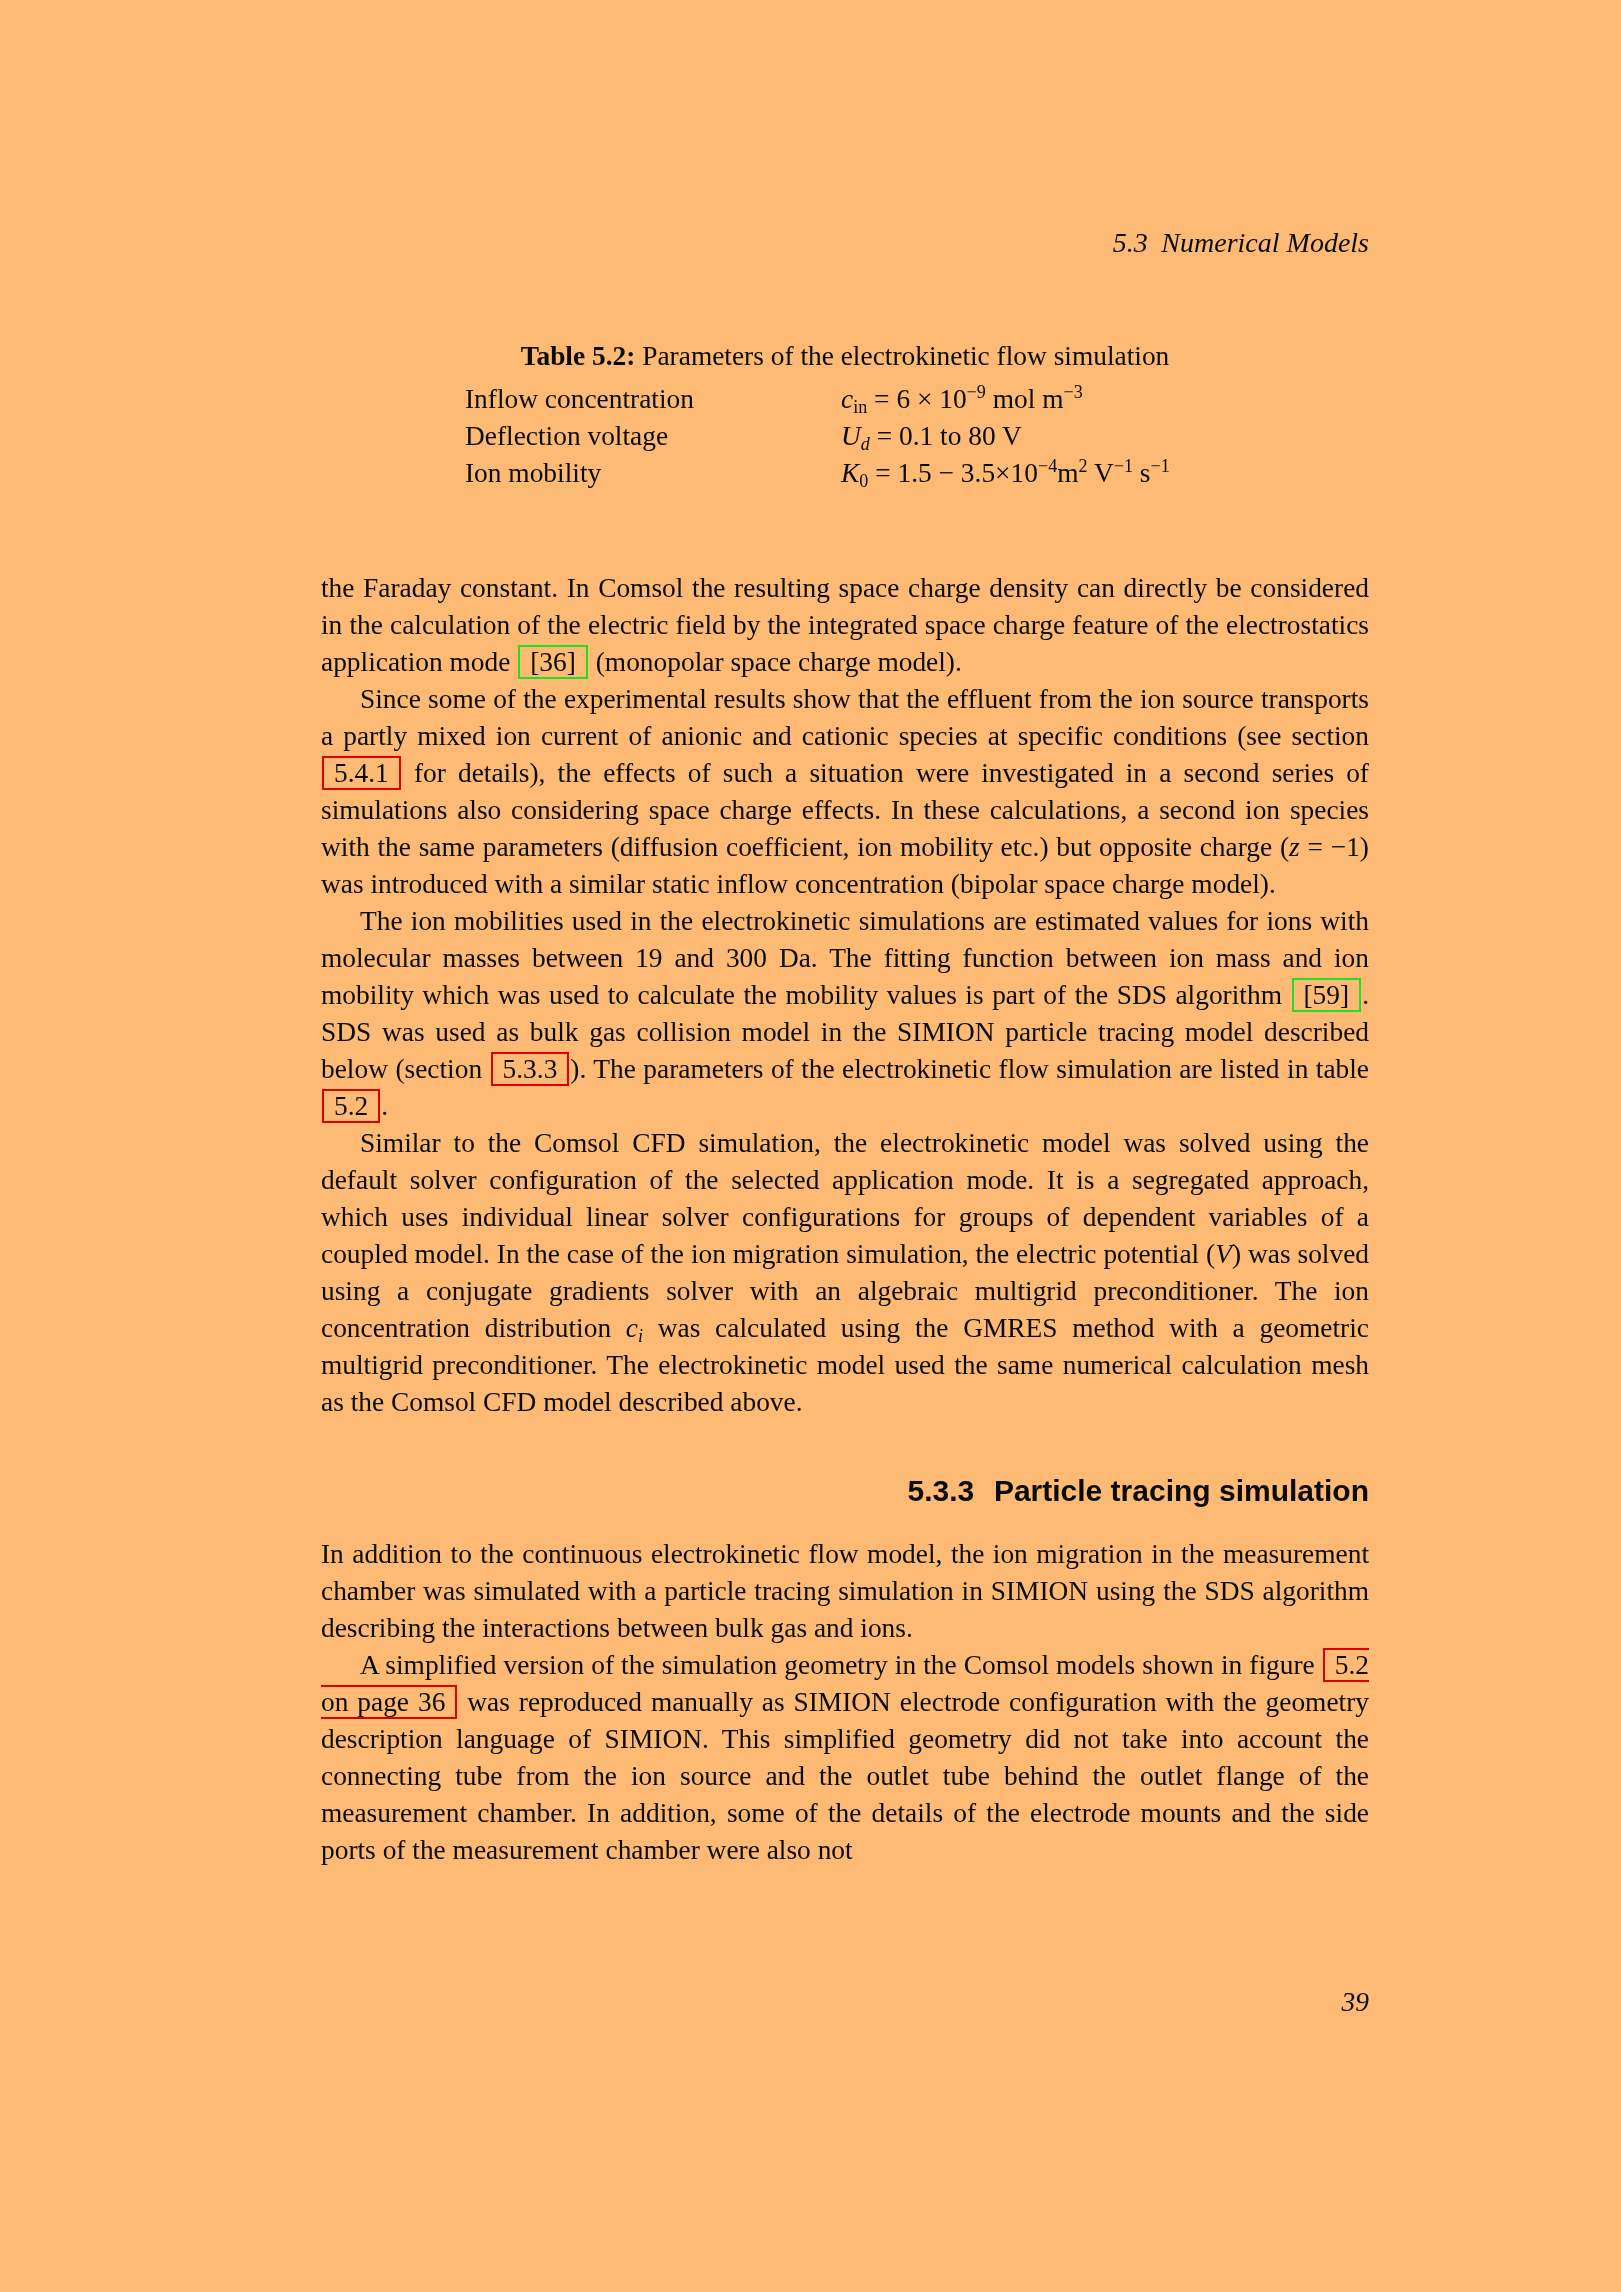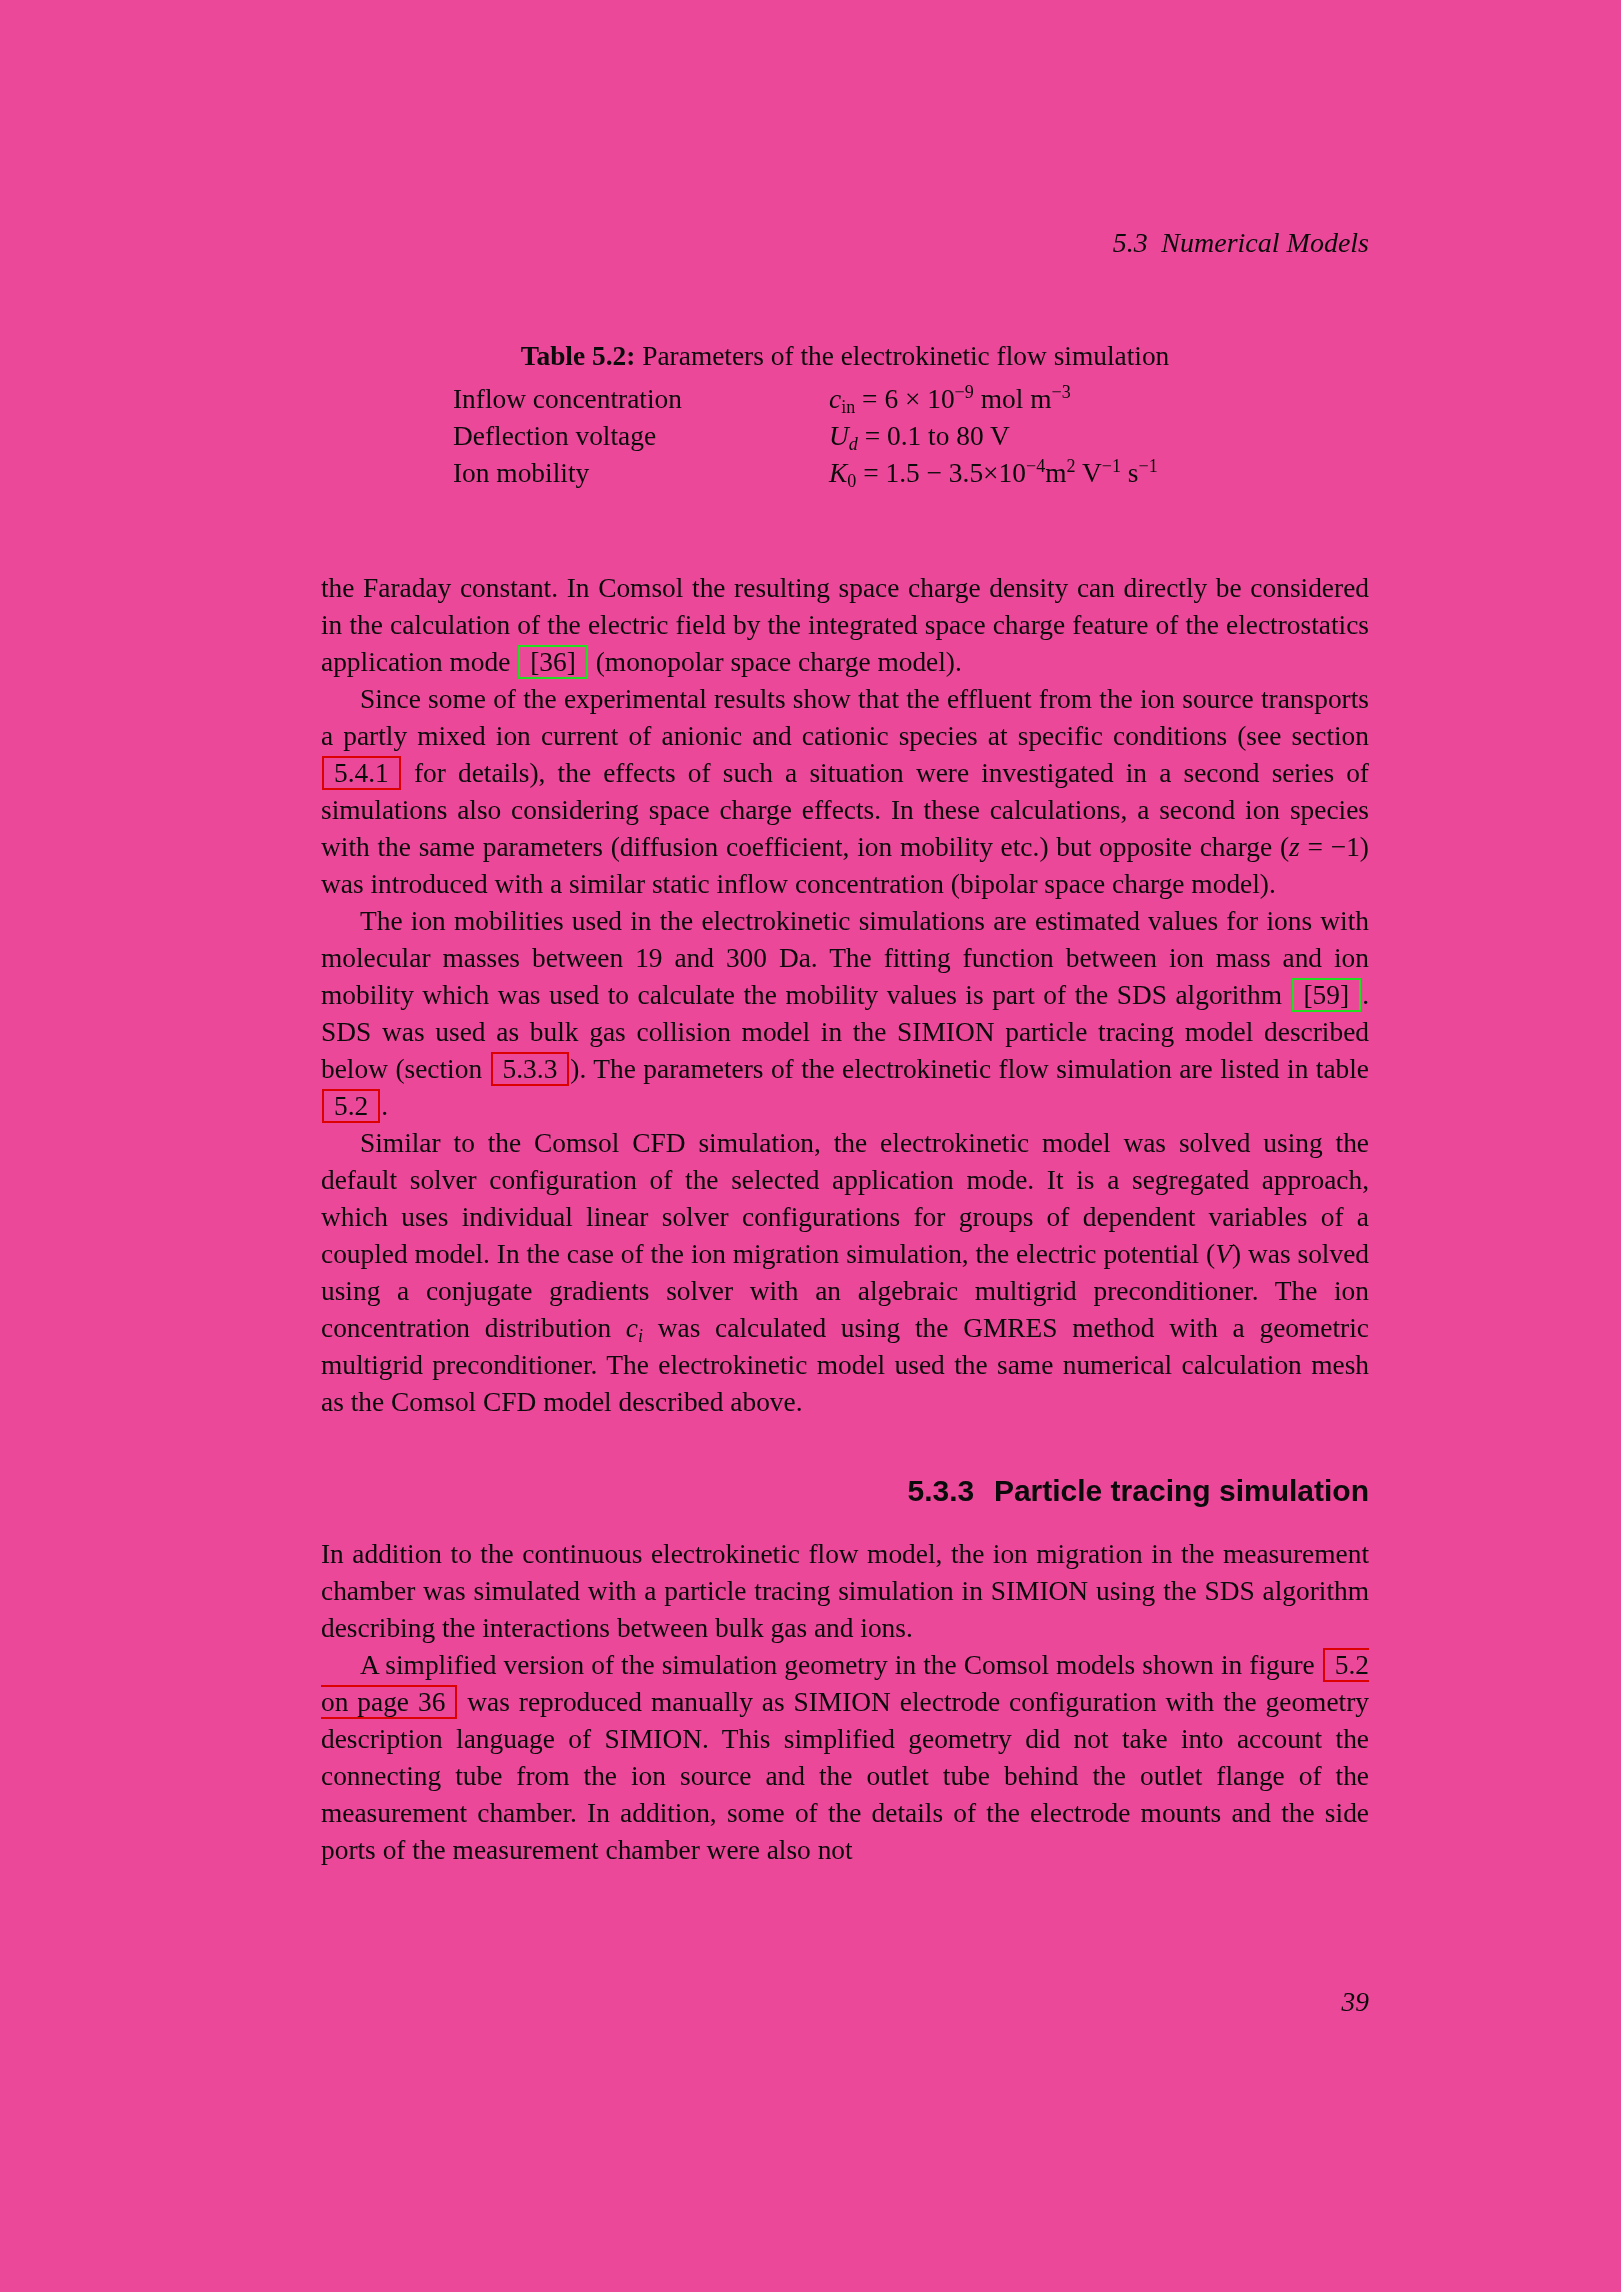--- a/index.html
+++ b/index.html
@@ -1,20 +1,20 @@
 <!DOCTYPE html>
 <html style="--cite-color: #22dd22; --ref-color: #dd0000;"><head>
 <meta charset="utf-8">
 <style>
   html,body{margin:0;padding:0;background:#ffffff;}
   .page{
     position:relative;
     width:1621px;
     height:2293px;
-    background:#ec4899;
+    background:#fdba74;
     color:#0b0b0b;
     font-family:"Liberation Serif", serif;
     overflow:hidden;
   }
   .runhead{
     position:absolute;
     left:321px; top:226px; width:1048px;
     text-align:right;
     font-style:italic;
     font-size:28px;
@@ -27,21 +27,21 @@
     left:321px; top:340px; width:1048px;
     font-size:27.4px;
   }
   .tcaption{
     text-align:center;
     line-height:33px;
     margin:0 0 7.8px 0;
   }
   .tcaption b{font-weight:bold;}
   .trows{margin-left:132px;}
-  .trow{display:flex; line-height:37px;}
+  .trow{display:flex; line-height:37px;margin-left:12px;}
   .tlabel{width:376px; flex:none;}
   .tvalue{flex:auto; white-space:nowrap;}
   .bodytext{
     position:absolute;
     left:321px; top:570px; width:1048px;
     font-size:27.4px;
     line-height:37px;
     text-align:justify;
   }
   .bodytext p{margin:0;}

